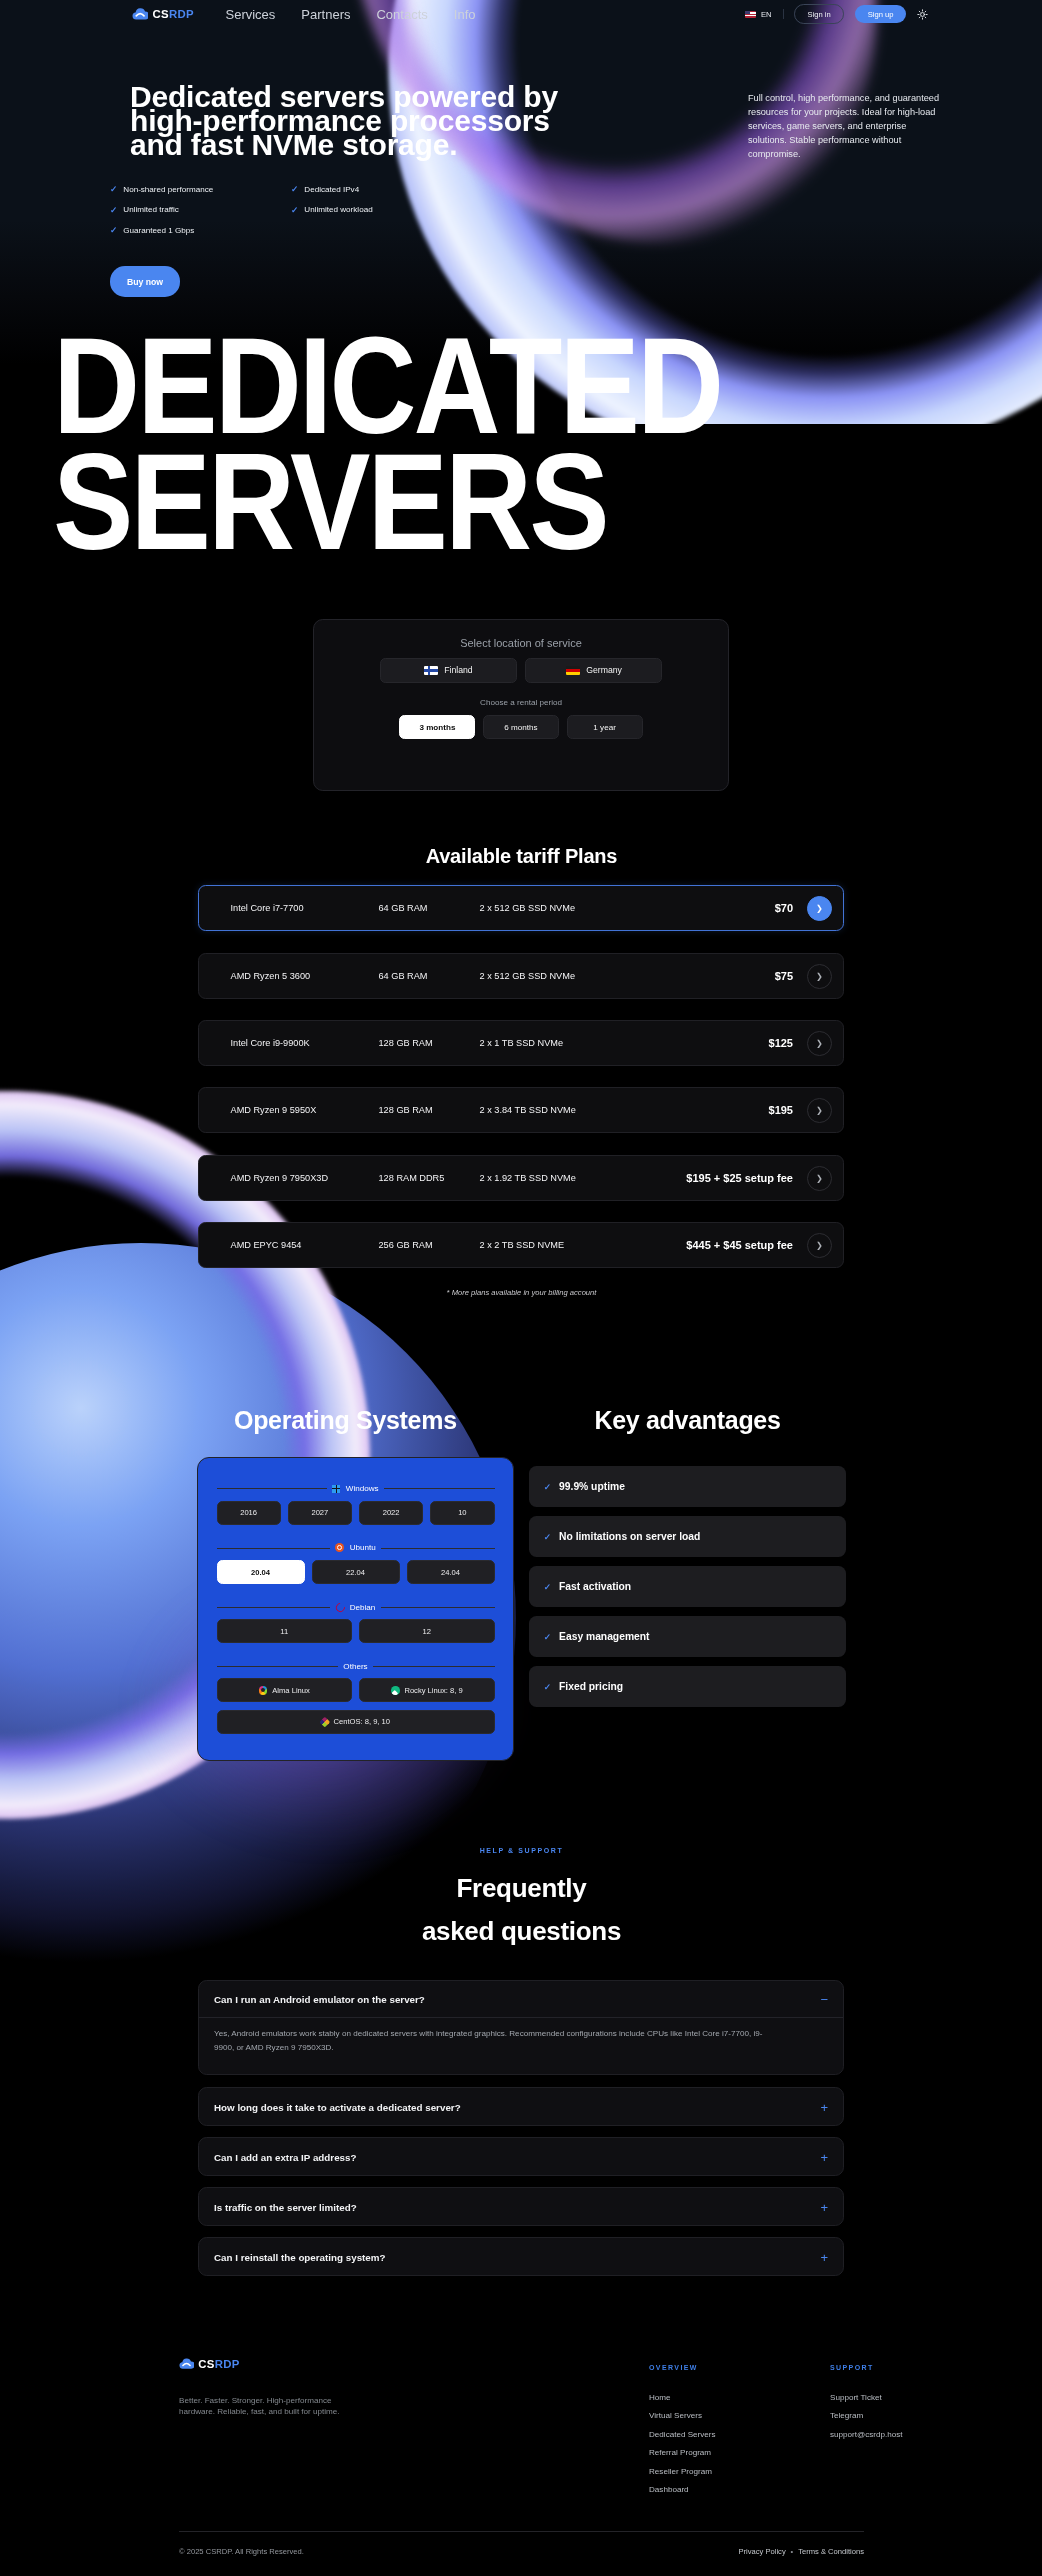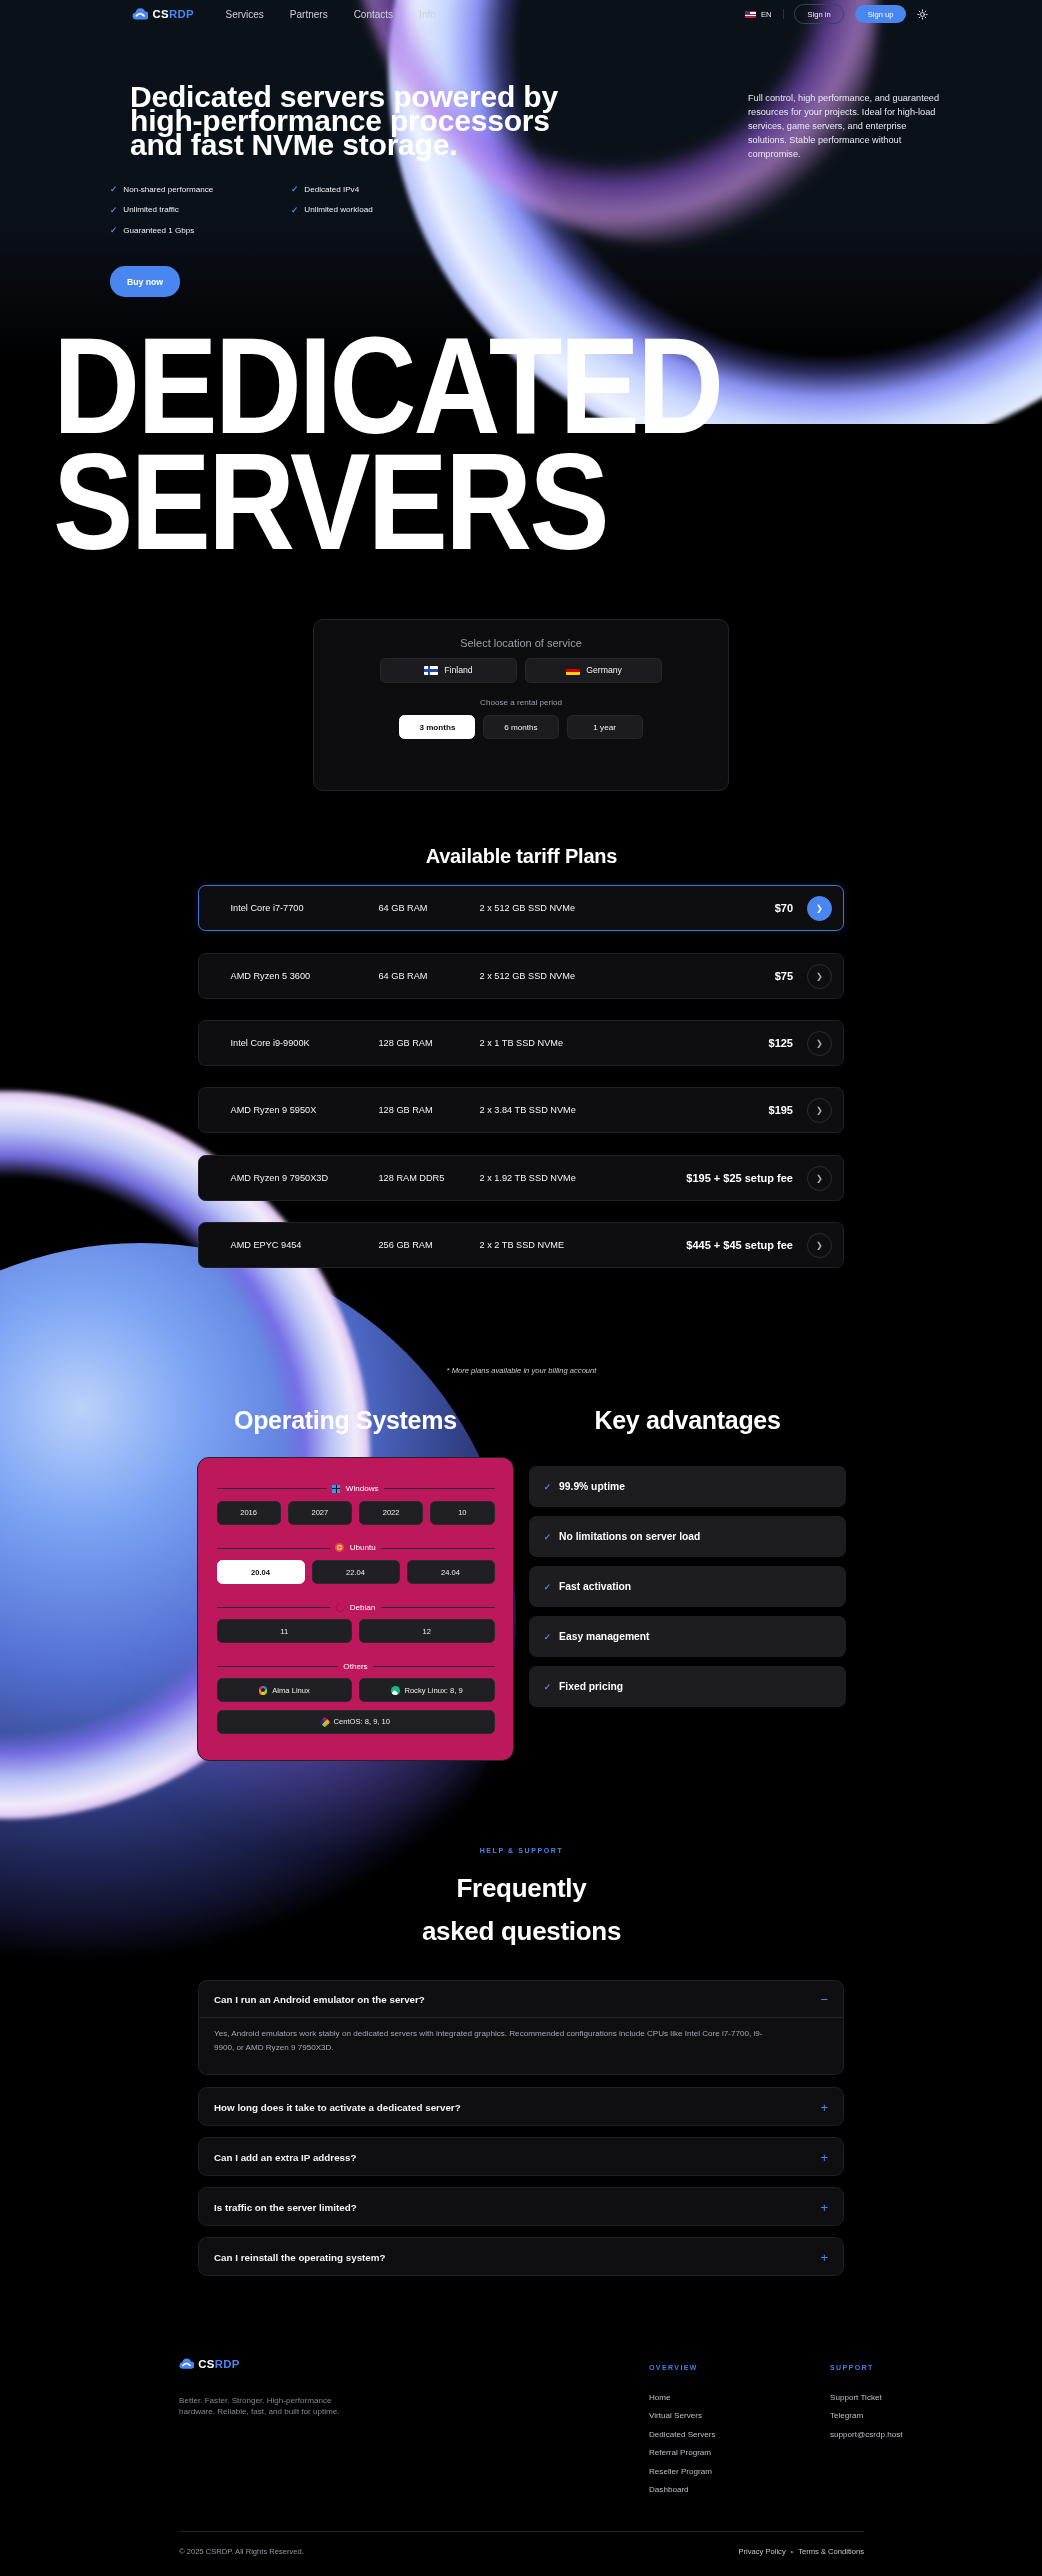--- a/index.html
+++ b/index.html
@@ -25,21 +25,21 @@
   .glow-purple { position:absolute; left:119px; top:478px; width:413px; height:304px;
     background:radial-gradient(ellipse at center, rgba(150,90,220,.40), rgba(0,0,0,0) 65%); filter:blur(16.3px); }
 
   
   .nav { position:absolute; top:0; left:0; width:1043px; height:28px; display:flex; align-items:center;
     padding:0 115px 0 132px; z-index:5; }
   .brand { display:flex; align-items:center; gap:4.3px; cursor:pointer; }
   .logo-cs { font-size:11.4px; font-weight:700; letter-spacing:0.3px; color:#fff; }
   .logo-rdp { font-size:11.4px; font-weight:700; letter-spacing:0.3px; color:#4a86f0; }
   .links { display:flex; gap:26px; margin-left:31.5px; }
-  .navlink { font-size:10px; color:#cdd2da; cursor:pointer; text-decoration:none; }
+  .navlink { font-size:13px; color:#cdd2da; cursor:pointer; text-decoration:none; }
   .nav-right { margin-left:auto; display:flex; align-items:center; gap:11px; }
   .lang { display:flex; align-items:center; gap:4.9px; cursor:pointer; font-size:7.6px; color:#e8ebf0; }
   .vdiv { width:0.5px; height:9.8px; background:#2a3342; }
   .btn-outline { background:transparent; border:0.5px solid #3a4457; border-radius:9.8px; color:#f0f2f5;
     font-size:7.6px; padding:4.3px 12.5px; font-family:inherit; cursor:pointer; }
   .btn-solid { background:#4a86f0; border:none; border-radius:9.8px; color:#fff; font-size:7.6px;
     padding:4.9px 12.5px; font-family:inherit; cursor:pointer; }
   .sun { display:flex; cursor:pointer; }
 
   
@@ -90,26 +90,26 @@
     border-radius:7.6px; display:flex; align-items:center; padding:0 11px 0 31.5px; z-index:2; }
   .plan.hl { border-color:#4273d6; box-shadow:0 0 7.6px rgba(74,134,240,.18); }
   .p-cpu { width:148px; font-size:9.2px; color:#f4f4f6; }
   .p-ram { width:101px; font-size:9.2px; color:#f4f4f6; }
   .p-sto { flex:1; font-size:9.2px; color:#f4f4f6; }
   .p-price { font-size:11px; font-weight:700; margin-right:14px; white-space:nowrap; }
   .p-arrow { width:25px; height:25px; border-radius:50%; border:0.5px solid #2c2c31; background:transparent;
     color:#aeb2b8; display:flex; align-items:center; justify-content:center; cursor:pointer; flex:0 0 auto; }
   .p-arrow::after { content:"\276F"; font-size:8.1px; }
   .plan.hl .p-arrow { background:#4a86f0; border-color:#4a86f0; color:#fff; }
-  .plans-note { position:absolute; left:0; right:0; top:1366px; text-align:center; font-style:italic;
+  .plans-note { position:absolute; left:0; right:0; top:1288px; text-align:center; font-style:italic;
     font-size:7.6px; color:#c9c9cd; z-index:2; }
 
   
   .os-title { position:absolute; left:234px; top:1406px; font-size:25px; font-weight:700; letter-spacing:-0.3px; z-index:2; }
-  .os-card { position:absolute; left:197px; top:1457px; width:317px; height:304px; background:#be185d;
+  .os-card { position:absolute; left:197px; top:1457px; width:317px; height:304px; background:#1d4ed8;
     border:0.5px solid #232327; border-radius:12px; z-index:2; display:flex; flex-direction:column;
     justify-content:space-evenly; padding:7.6px 18.5px; }
   .os-head { display:flex; align-items:center; gap:5.4px; font-size:8.1px; color:#fff; }
   .os-head .line { flex:1; height:0.5px; background:#2c2c30; }
   .os-row { display:flex; gap:7px; margin-top:7.6px; }
   .os-btn { flex:1; height:24px; background:#202024; border:0.5px solid #2a2a2e; border-radius:5.4px; color:#ececee;
     font-size:7.6px; display:flex; align-items:center; justify-content:center; gap:4.9px; cursor:pointer; font-family:inherit; }
   .os-btn.sel { background:#fff; border-color:#fff; color:#0b0b0b; font-weight:700; }
 
   .win-ic { width:8.1px; height:8.1px; background:#2e9cf0; position:relative; flex:0 0 auto; }

